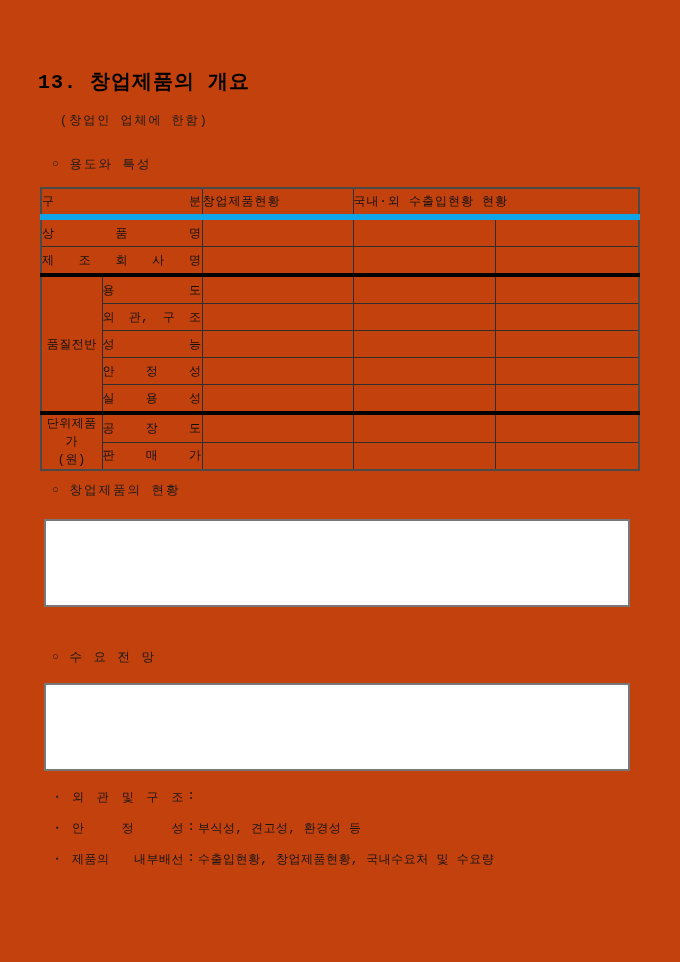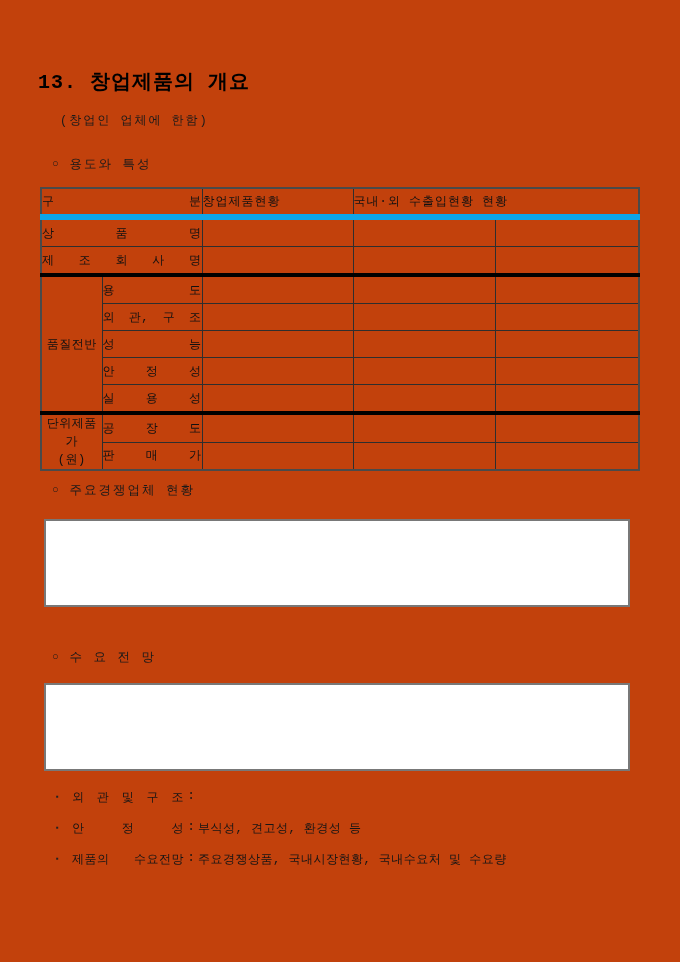--- a/index.html
+++ b/index.html
@@ -151,21 +151,21 @@
       <td class="spread">판 매 가</td>
       <td></td>
       <td></td>
       <td></td>
     </tr>
   </tbody>
     </table>
 
   <div class="section-heading sh-competitors">
     <span class="marker">○</span>
-    <span>주요경쟁업체 현황</span>
+    <span>창업제품의 현황</span>
   </div>
   <div class="answer-box box-competitors"></div>
 
   <div class="section-heading sh-demand">
     <span class="marker">○</span>
     <span>수 요 전 망</span>
   </div>
   <div class="answer-box box-demand"></div>
 
   <div class="notes">
@@ -175,19 +175,19 @@
       <span class="note-sep">:</span>
     </div>
     <div class="note-line">
       <span class="note-marker">▪</span>
       <span class="note-term">안 정 성</span>
       <span class="note-sep">:</span>
       <span class="note-desc">부식성, 견고성, 환경성 등</span>
     </div>
     <div class="note-line">
       <span class="note-marker">▪</span>
-      <span class="note-term">제품의 수요전망</span>
+      <span class="note-term">제품의 내부배선</span>
       <span class="note-sep">:</span>
-      <span class="note-desc">주요경쟁상품, 국내시장현황, 국내수요처 및 수요량</span>
+      <span class="note-desc">수출입현황, 창업제품현황, 국내수요처 및 수요량</span>
     </div>
   </div>
 
 </div>
 
 </body></html>

